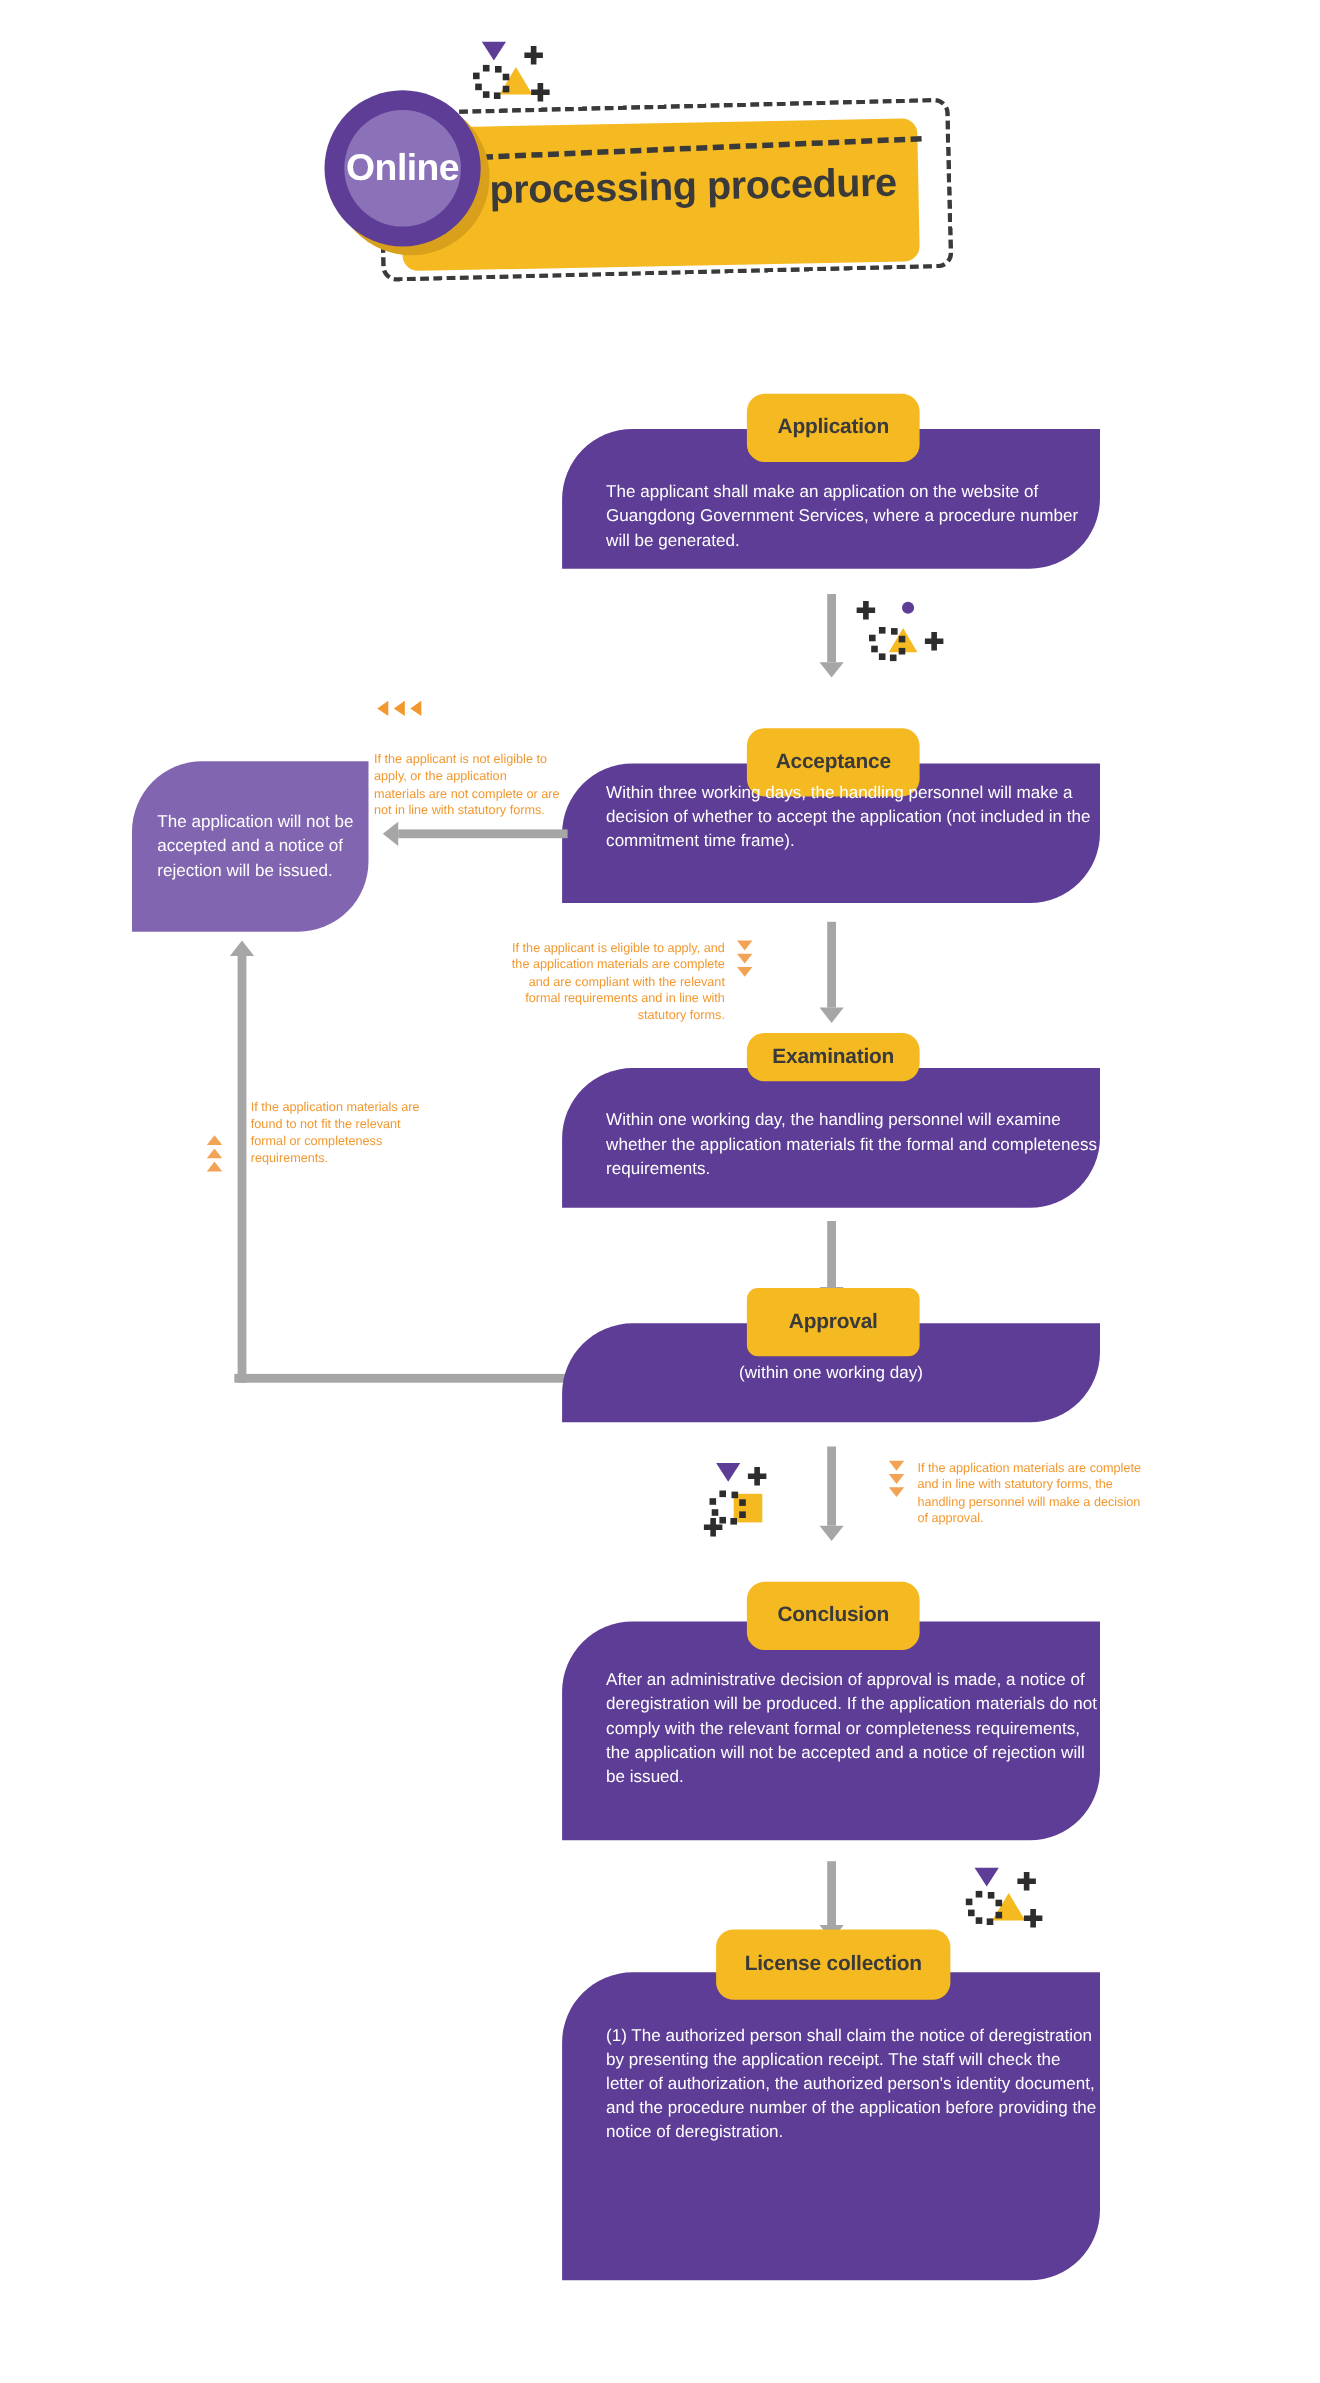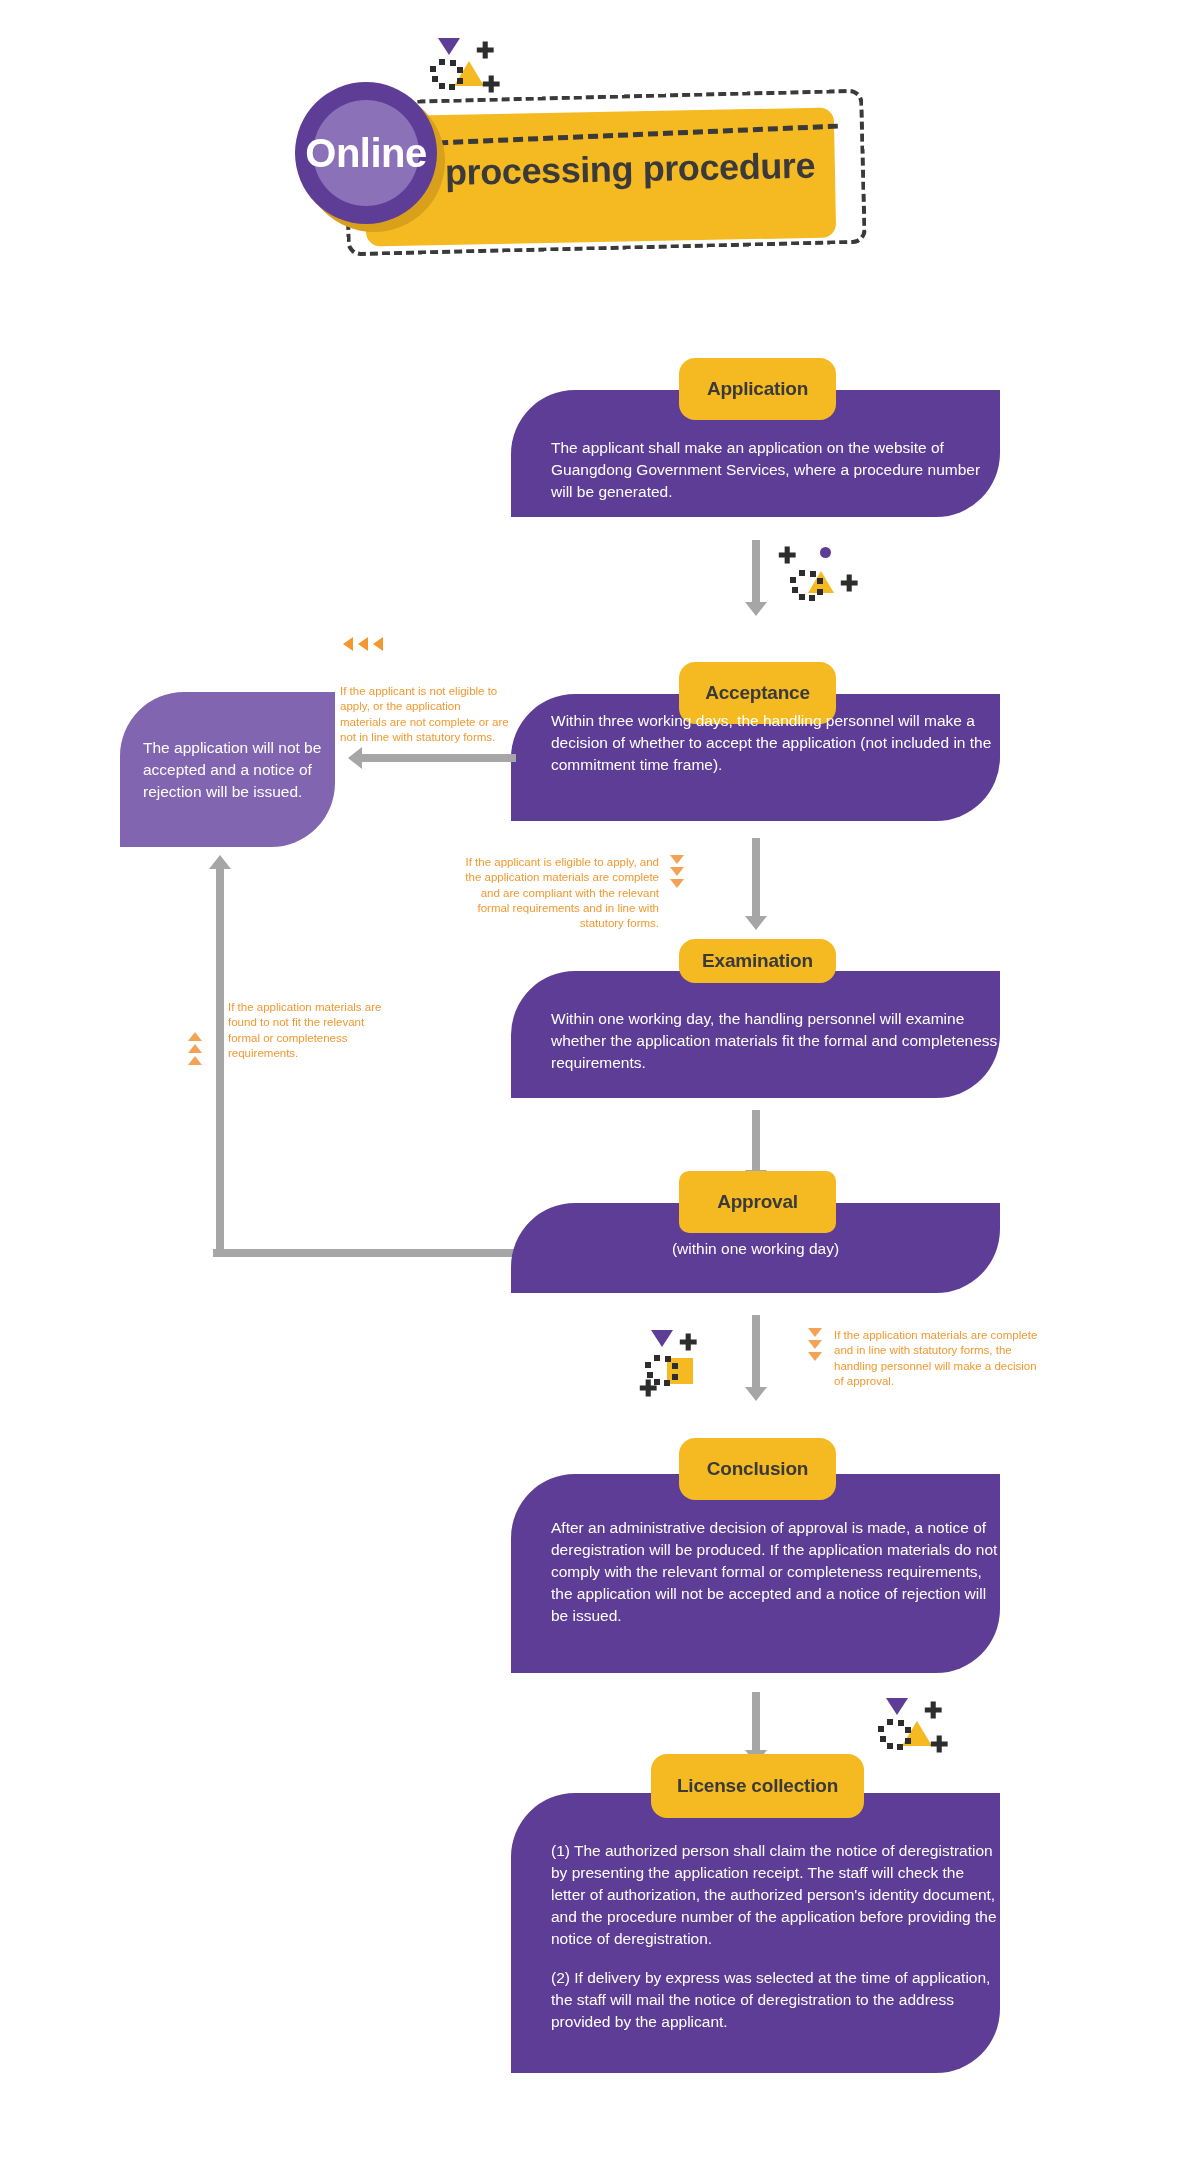--- a/index.html
+++ b/index.html
@@ -53,21 +53,21 @@
   }
   .banner-circle-inner {
     position: absolute; left: 313px; top: 100px;
     width: 106px; height: 106px; border-radius: 50%;
     background: #8a71b8;
   }
   .banner-circle-label {
     position: absolute; left: 295px; top: 82px;
     width: 142px; height: 142px;
     display: flex; align-items: center; justify-content: center;
-    color: #ffffff; font-size: 40px; font-weight: 700;
+    color: #ffffff; font-size: 34px; font-weight: 700;
     letter-spacing: -0.5px;
   }
 
   
   .decor { position: absolute; width: 86px; height: 66px; }
   .decor .tri-purple {
     position: absolute; left: 18px; top: 0;
     width: 0; height: 0;
     border-left: 11px solid transparent;
     border-right: 11px solid transparent;
@@ -371,17 +371,16 @@
       <i style="left:20px; top:2px;"></i>
         <i style="left:9px;  top:1px;"></i>
     </div>
   </div>
 
   <div class="stage">
     <div class="stage-body" style="left:511px; top:1793px; width:489px; height:280px;"></div>
     <div class="stage-tab" style="left:651px; top:1754px; width:213px; height:64px;">License collection</div>
     <div class="stage-text" style="left:551px; top:1840px; width:450px;">
       <p>(1) The authorized person shall claim the notice of deregistration by presenting the application receipt. The staff will check the letter of authorization, the authorized person's identity document, and the procedure number of the application before providing the notice of deregistration.</p>
-      <p>(2) If delivery by express was selected at the time of application, the staff will mail the notice of deregistration to the address provided by the applicant.</p>
     </div>
   </div>
 
 </div>
 
 </body></html>

